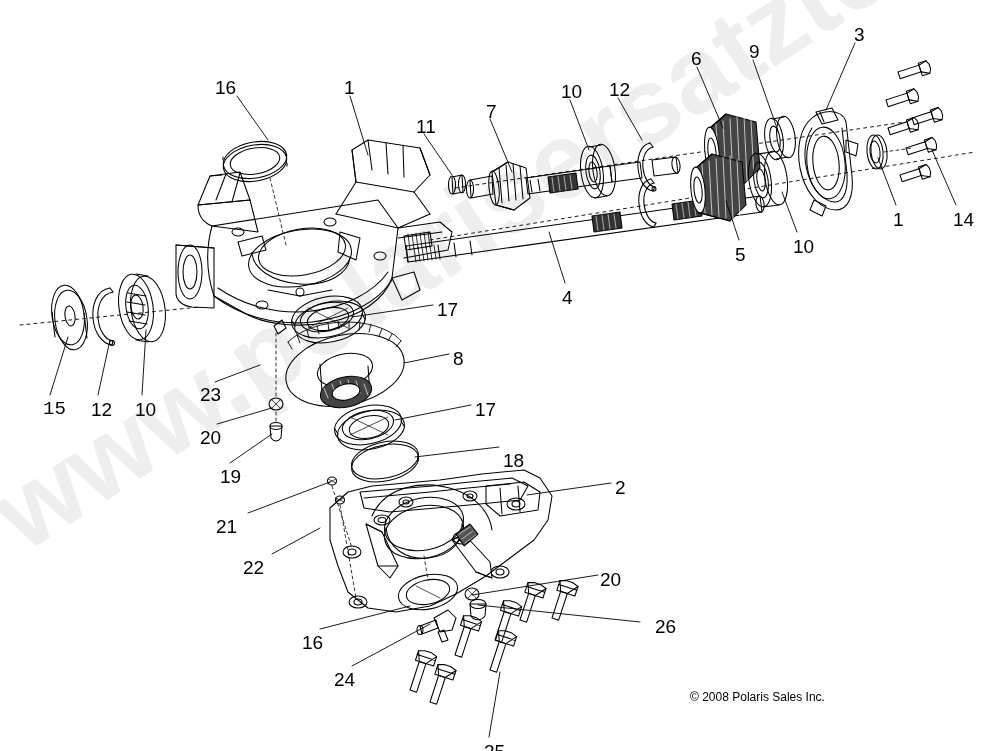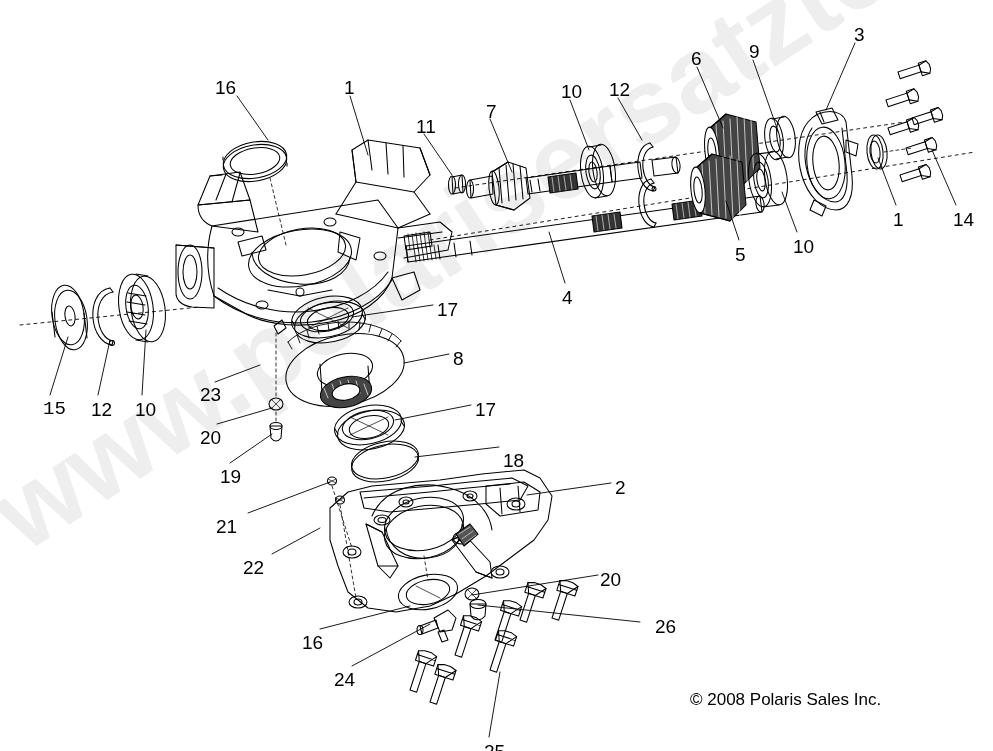--- a/index.html
+++ b/index.html
@@ -6,21 +6,21 @@
   #page{
     position:relative;width:993px;height:751px;background:#ffffff;overflow:hidden;
     font-family:"Liberation Sans","DejaVu Sans",sans-serif;
   }
   #art{position:absolute;left:0;top:0;width:993px;height:751px;}
   .callout{
     position:absolute;font-size:19px;color:#000;line-height:1;
     white-space:nowrap;user-select:none;
   }
   #copyright{
-    position:absolute;left:690px;top:690px;font-size:17px;color:#000;white-space:nowrap;
+    position:absolute;left:690px;top:690px;font-size:12px;color:#000;white-space:nowrap;
   }
   #watermark{
     position:absolute;left:0;top:0;width:993px;height:751px;pointer-events:none;
     overflow:hidden;
   }
   #watermark span{
     position:absolute;left:-30px;top:470px;
     font-size:108px;font-weight:bold;color:#eeeeee;
     font-family:"Liberation Sans","DejaVu Sans",sans-serif;
     transform:rotate(-33deg);transform-origin:0 0;white-space:nowrap;

